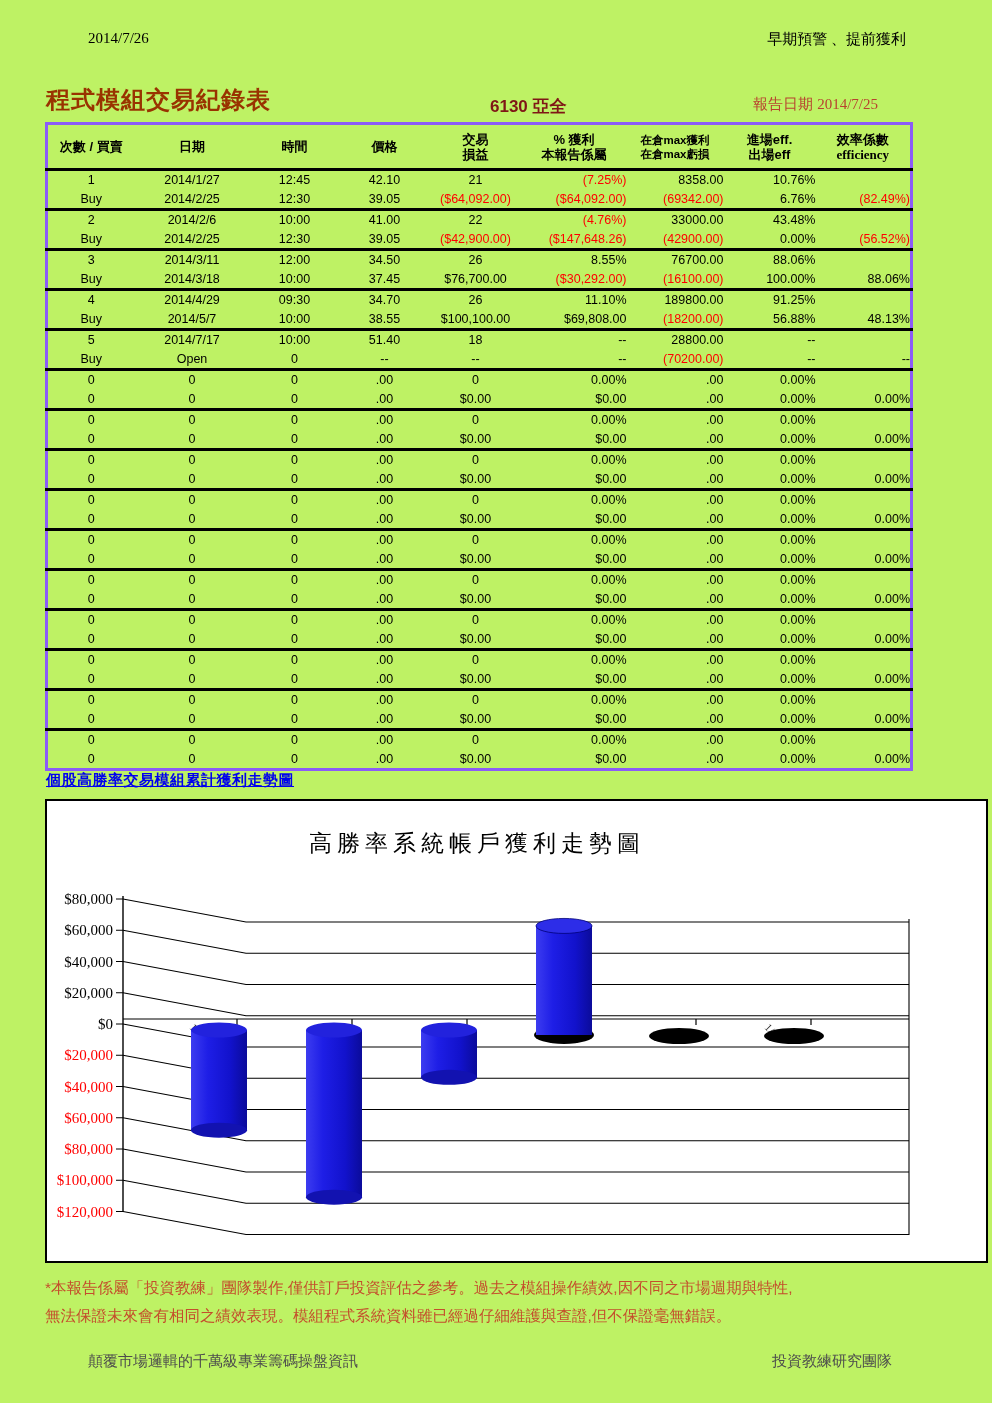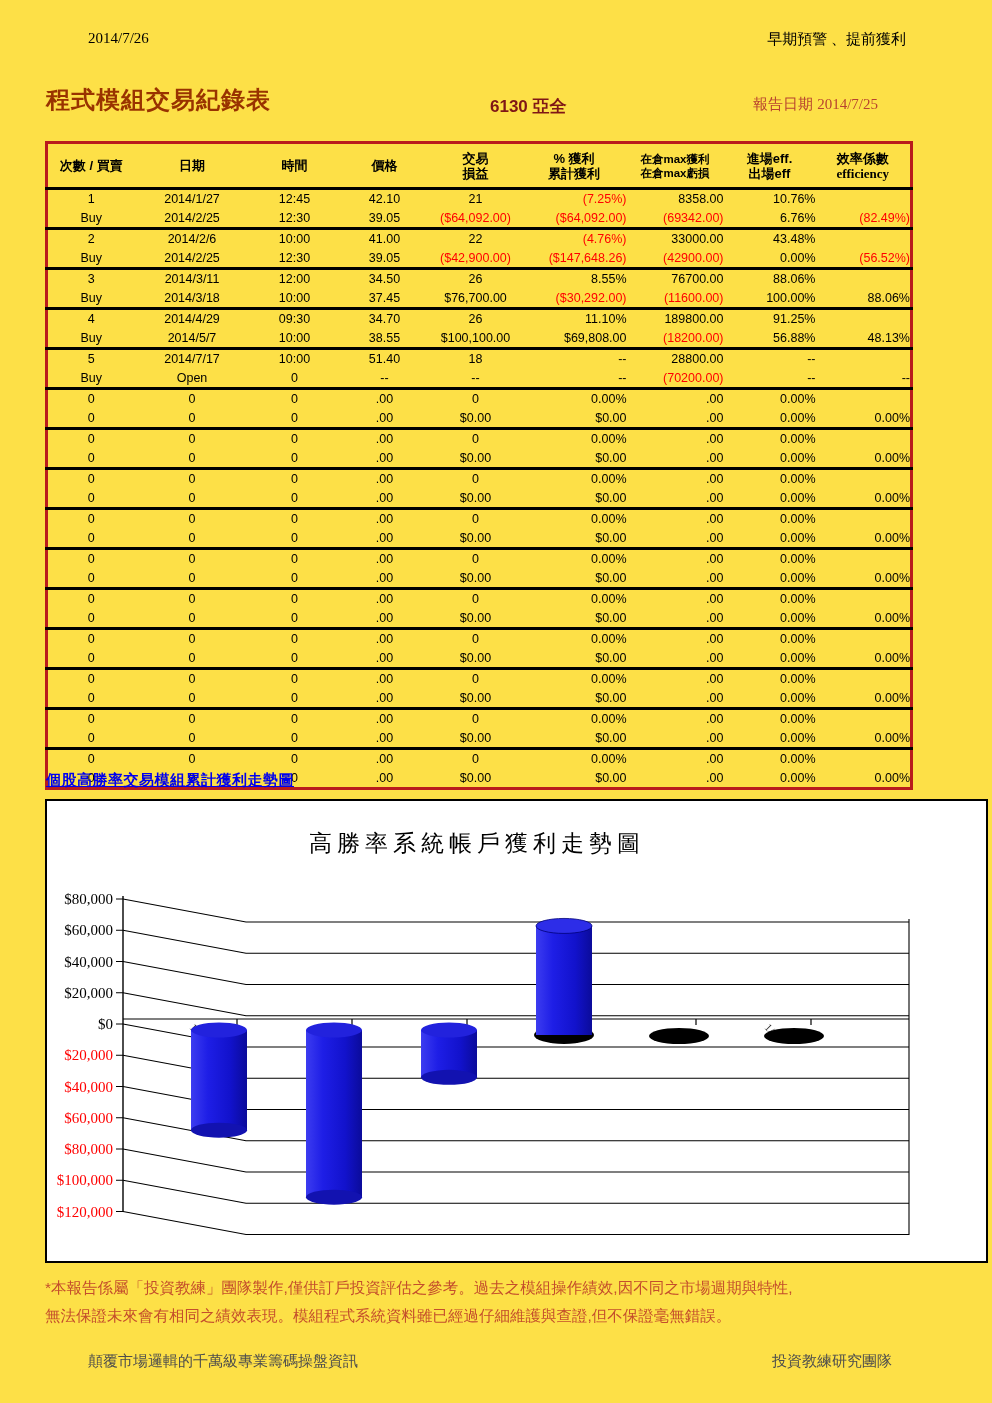--- a/index.html
+++ b/index.html
@@ -1,31 +1,31 @@
 <!DOCTYPE html>
 <html><head>
 <meta charset="utf-8">
 <style>
   html,body{margin:0;padding:0;background:#e8e8e8;}
-  .page{position:relative;width:992px;height:1403px;background:#fde047;margin:0 auto;
+  .page{position:relative;width:992px;height:1403px;background:#bef264;margin:0 auto;
         font-family:"Liberation Sans",sans-serif;color:#000;overflow:hidden;}
 
   
   .hdr-date{position:absolute;left:88px;top:30px;font-family:"Liberation Serif",serif;font-size:15px;}
   .hdr-slogan{position:absolute;right:86px;top:30px;font-family:"Liberation Serif",serif;font-size:15px;margin-left:26px;}
 
   
   .doc-title{position:absolute;left:46px;top:84px;font-size:24px;font-weight:bold;color:#993300;letter-spacing:1px;}
   .stock-id{position:absolute;left:490px;top:95px;font-size:17px;font-weight:bold;color:#7F1616;}
   .report-date{position:absolute;left:753px;top:95px;font-size:15px;color:#B8432F;}
   .report-date .rd-val{font-family:"Liberation Serif",serif;}
 
   
   .tbl-wrap{position:absolute;left:45px;top:122px;}
-  table.trades{border-collapse:collapse;table-layout:fixed;width:867px;border:3px solid #b91c1c;margin-top:19px;}
+  table.trades{border-collapse:collapse;table-layout:fixed;width:867px;border:3px solid #8b5cf6;}
   table.trades thead tr{height:46px;}
   table.trades thead{border-bottom:3px solid #000;}
   table.trades th{padding:0;vertical-align:middle;font-size:13px;line-height:15px;font-weight:bold;text-align:center;white-space:nowrap;}
   table.trades th.col6{font-size:11.5px;line-height:14px;}
   table.trades th.col8 .l2{font-family:"Liberation Serif",serif;font-size:13px;}
   table.trades td{padding:0;height:18.5px;line-height:18.5px;font-size:12.5px;white-space:nowrap;overflow:visible;}
   table.trades tr.gsep td{border-top:3px solid #000;}
   td.a-c{text-align:center;}
   td.a-r{text-align:right;}
   td.col5{padding-right:7px;}
@@ -91,21 +91,21 @@
             </th>
             <th class="col3">
               <div class="l1">價格</div>
             </th>
             <th class="col4">
               <div class="l1">交易</div>
               <div class="l2">損益</div>
             </th>
             <th class="col5">
               <div class="l1">% 獲利</div>
-              <div class="l2">累計獲利</div>
+              <div class="l2">本報告係屬</div>
             </th>
             <th class="col6">
               <div class="l1">在倉max獲利</div>
               <div class="l2">在倉max虧損</div>
             </th>
             <th class="col7">
               <div class="l1">進場eff.</div>
               <div class="l2">出場eff</div>
             </th>
             <th class="col8">
@@ -170,21 +170,21 @@
             <td class="col7 a-r">88.06%</td>
             <td class="col8 a-r"></td>
           </tr>
           <tr>
             <td class="col0 a-c">Buy</td>
             <td class="col1 a-c">2014/3/18</td>
             <td class="col2 a-c">10:00</td>
             <td class="col3 a-c">37.45</td>
             <td class="col4 a-c">$76,700.00</td>
             <td class="col5 a-r red">($30,292.00)</td>
-            <td class="col6 a-r red">(11600.00)</td>
+            <td class="col6 a-r red">(16100.00)</td>
             <td class="col7 a-r">100.00%</td>
             <td class="col8 a-r">88.06%</td>
           </tr>
           <tr class="gsep">
             <td class="col0 a-c">4</td>
             <td class="col1 a-c">2014/4/29</td>
             <td class="col2 a-c">09:30</td>
             <td class="col3 a-c">34.70</td>
             <td class="col4 a-c">26</td>
             <td class="col5 a-r">11.10%</td>

